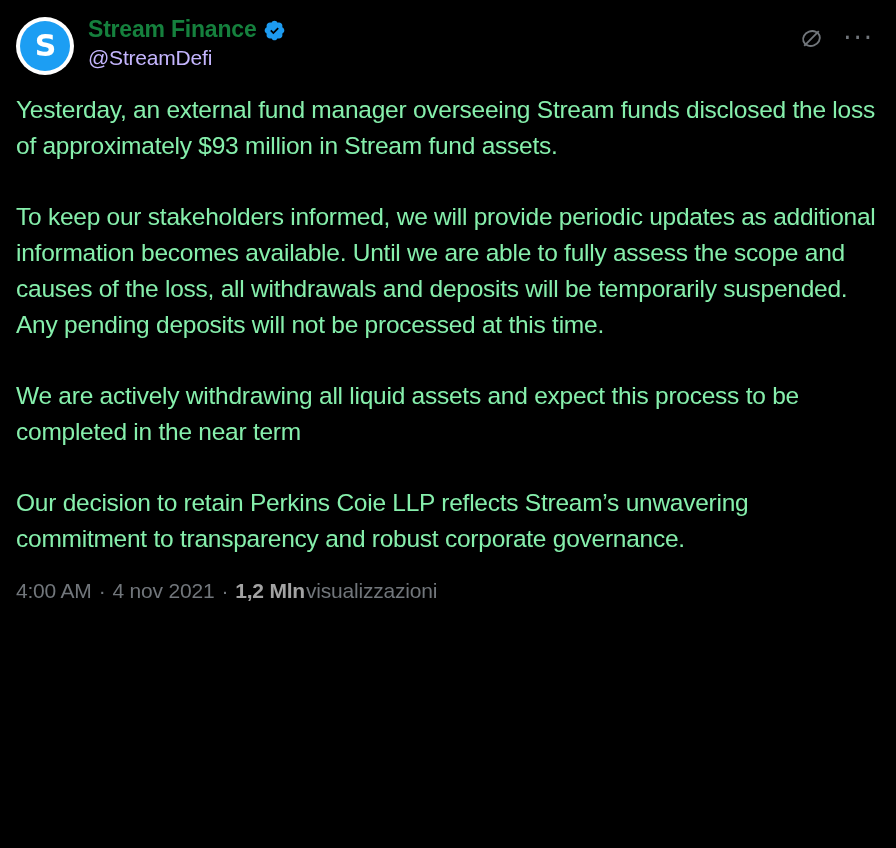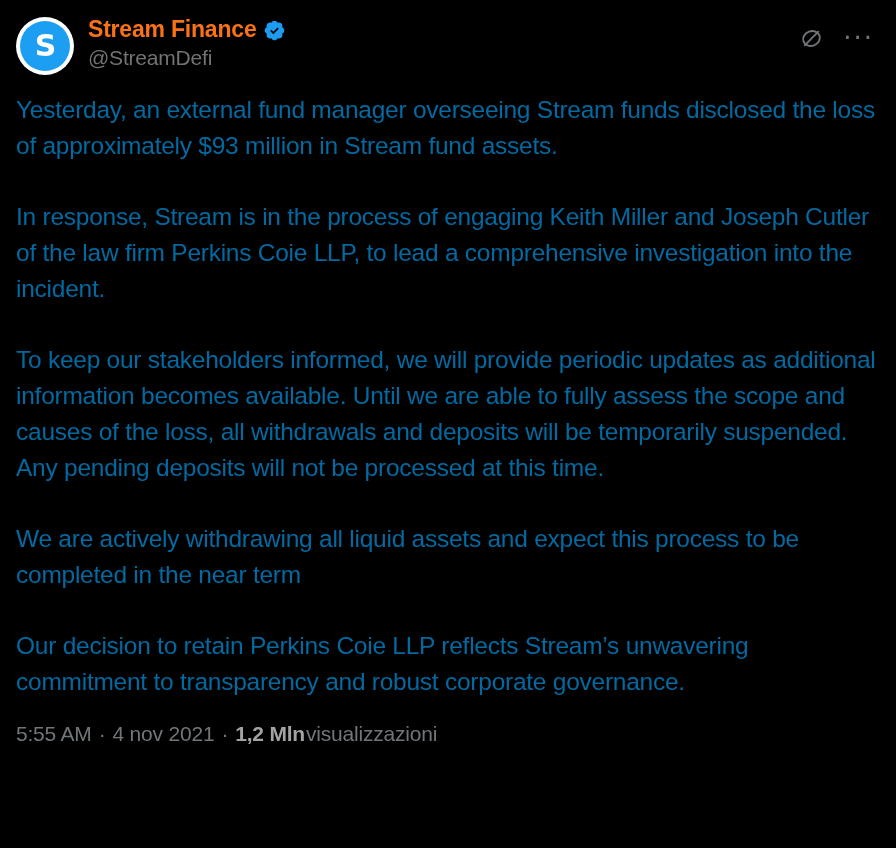--- a/index.html
+++ b/index.html
@@ -57,34 +57,34 @@
     flex-direction: column;
     justify-content: center;
     padding-top: 2px;
   }
   .name-row {
     display: flex;
     align-items: center;
     gap: 6px;
   }
   .display-name {
-    color: #f97316;
+    color: #15803d;
     font-size: 23px;
     font-weight: bold;
     letter-spacing: -0.2px;
   }
   .verified {
     width: 23px;
     height: 23px;
     display: inline-block;
     position: relative;
     top: 1px;
   }
   .handle {
-    color: #737373;
+    color: #c4b5fd;
     font-size: 21px;
     margin-top: 3px;
     letter-spacing: -0.2px;
   }
   .header-actions {
     margin-left: auto;
     display: flex;
     align-items: center;
     gap: 18px;
     padding-top: 10px;
@@ -101,21 +101,21 @@
   }
   .more-dots {
     color: #71767b;
     font-size: 26px;
     line-height: 14px;
     letter-spacing: 2px;
     cursor: pointer;
     font-family: "DejaVu Sans", sans-serif;
   }
   .body-text {
-    color: #0369a1;
+    color: #86efac;
     font-size: 24.5px;
     line-height: 36px;
     letter-spacing: -0.25px;
     margin-top: 6px;
     word-wrap: break-word;
   }
   .body-text p { margin: 0 0 35px 0; }
   .body-text p:last-child { margin-bottom: 0; }
   .translate-link {
     display: block;
@@ -172,29 +172,28 @@
           <ellipse cx="12" cy="12" rx="8.2" ry="7" fill="none" stroke="#71767b" stroke-width="1.8" transform="rotate(-20 12 12)"></ellipse>
           <line x1="5" y1="19" x2="19" y2="5" stroke="#71767b" stroke-width="1.8"></line>
         </svg>
       </div>
       <div class="more-dots">···</div>
     </div>
   </div>
 
   <div class="body-text">
     <p>Yesterday, an external fund manager overseeing Stream funds disclosed the loss of approximately $93 million in Stream fund assets.</p>
-    <p>In response, Stream is in the process of engaging Keith Miller and Joseph Cutler of the law firm Perkins Coie LLP, to lead a comprehensive investigation into the incident.</p>
     <p>To keep our stakeholders informed, we will provide periodic updates as additional information becomes available. Until we are able to fully assess the scope and causes of the loss, all withdrawals and deposits will be temporarily suspended. Any pending deposits will not be processed at this time.</p>
     <p>We are actively withdrawing all liquid assets and expect this process to be completed in the near term</p>
     <p>Our decision to retain Perkins Coie LLP reflects Stream’s unwavering commitment to transparency and robust corporate governance.</p>
   </div>
 
 
   <div class="meta">
-    <span>5:55 AM</span>
+    <span>4:00 AM</span>
     <span class="sep">·</span>
     <span>4 nov 2021</span>
     <span class="sep">·</span>
     <span class="views-count">1,2 Mln</span>
     <span class="views-label">visualizzazioni</span>
   </div>
 
 </div>
 
 </body></html>

